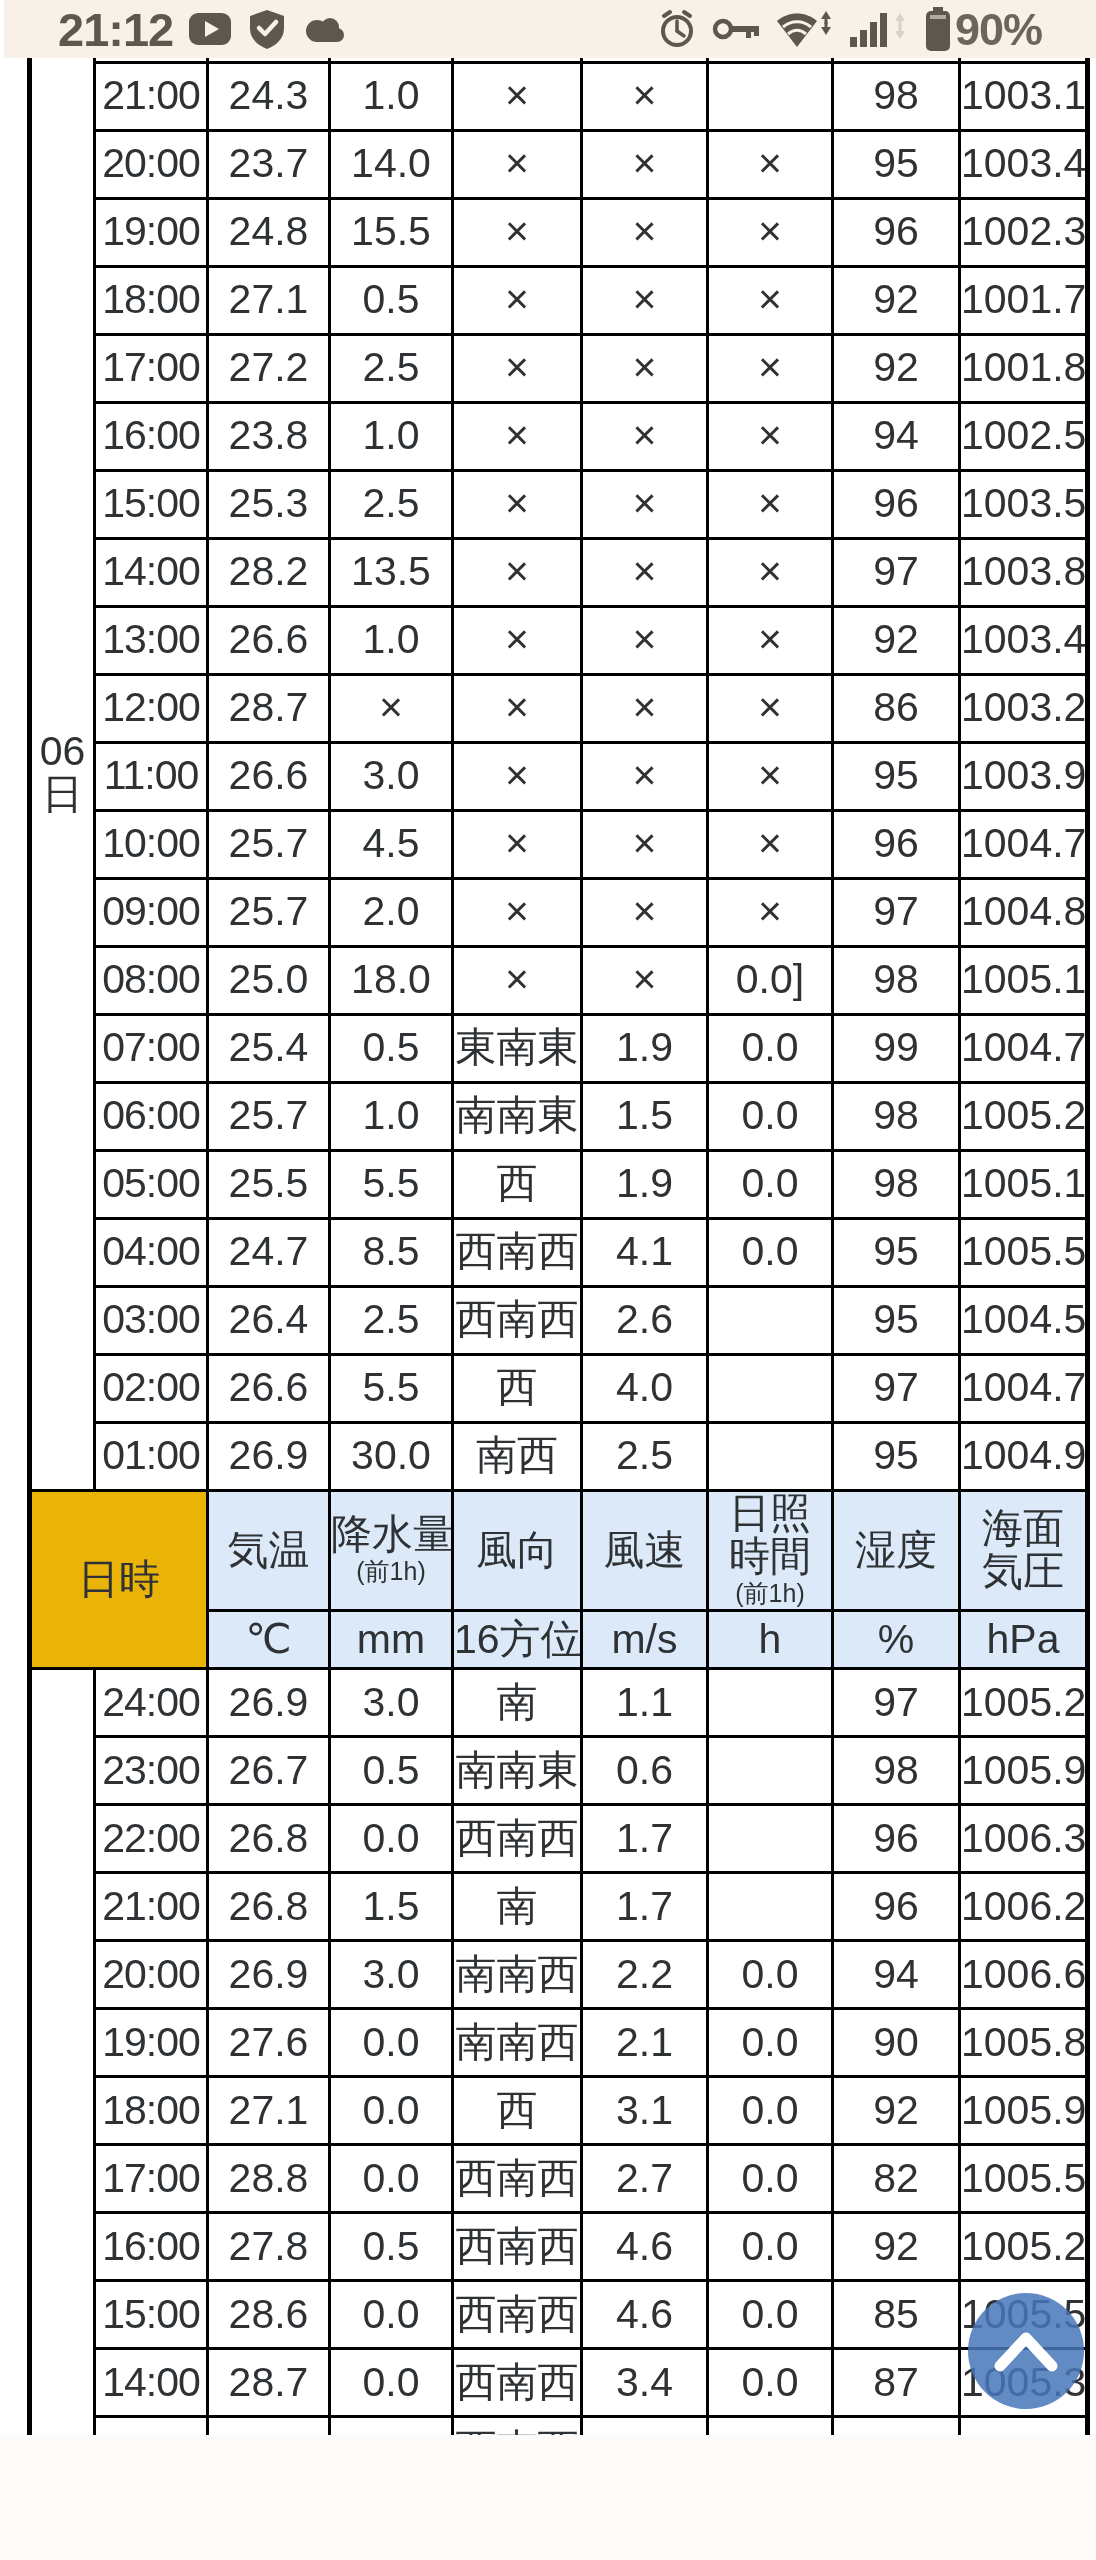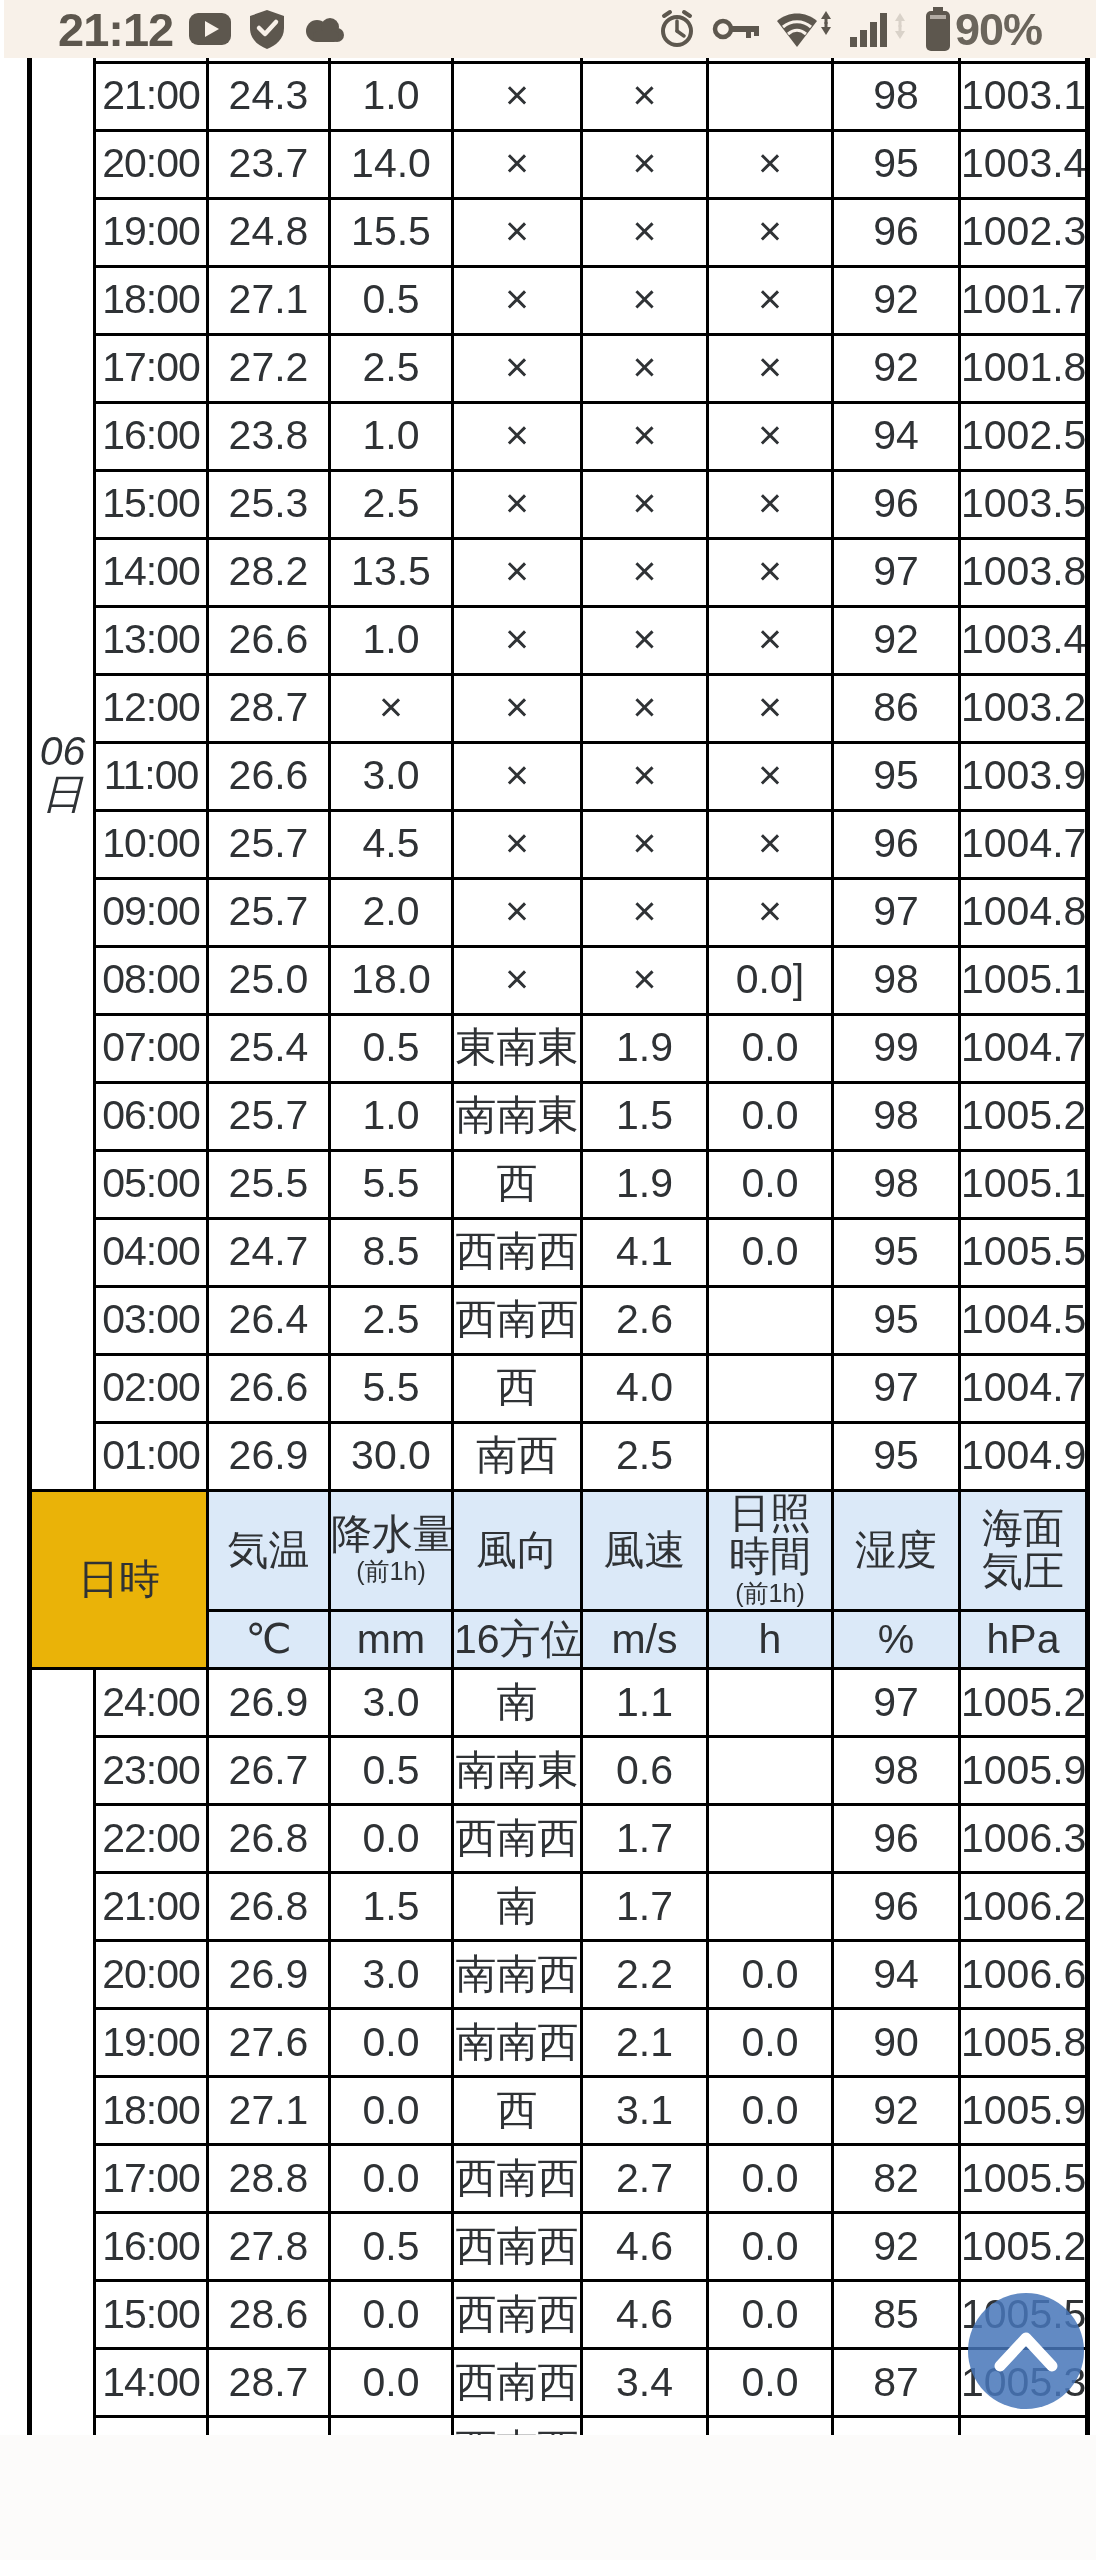--- a/index.html
+++ b/index.html
@@ -34,21 +34,21 @@
     border:3px solid #000;padding:0;text-align:center;vertical-align:middle;
     font-size:41px;color:#2f3235;line-height:1.05;
     overflow:hidden;white-space:nowrap;
   }
   tr.r{height:68px;}
   tr.sliver{height:4px;}
   tr.sliver td{border-top:none;}
   tr.hdr-row{height:118px;}
   tr.unit-row{height:58px;}
   td.c-time{letter-spacing:-1px;margin-top:44px;}
-  td.day-cell{font-size:42px;line-height:1.12;border-top:none;font-style:italic;}
+  td.day-cell{font-size:42px;line-height:1.12;border-top:none;}
   td.day2-cell{position:relative;}
   .day2-label{
     position:absolute;top:762px;left:0;width:100%;
     font-size:42px;line-height:1.12;text-align:center;color:#2f3235;
   }
   td.hdr{
     background:#dbe9f8;color:#1f252c;font-size:39px;line-height:1.16;
   }
   td.hdr .sub{font-size:25px;line-height:1.25;display:block;}
   td.hdr-datetime{background:#eab308;color:#1f252c;font-size:44px;}

